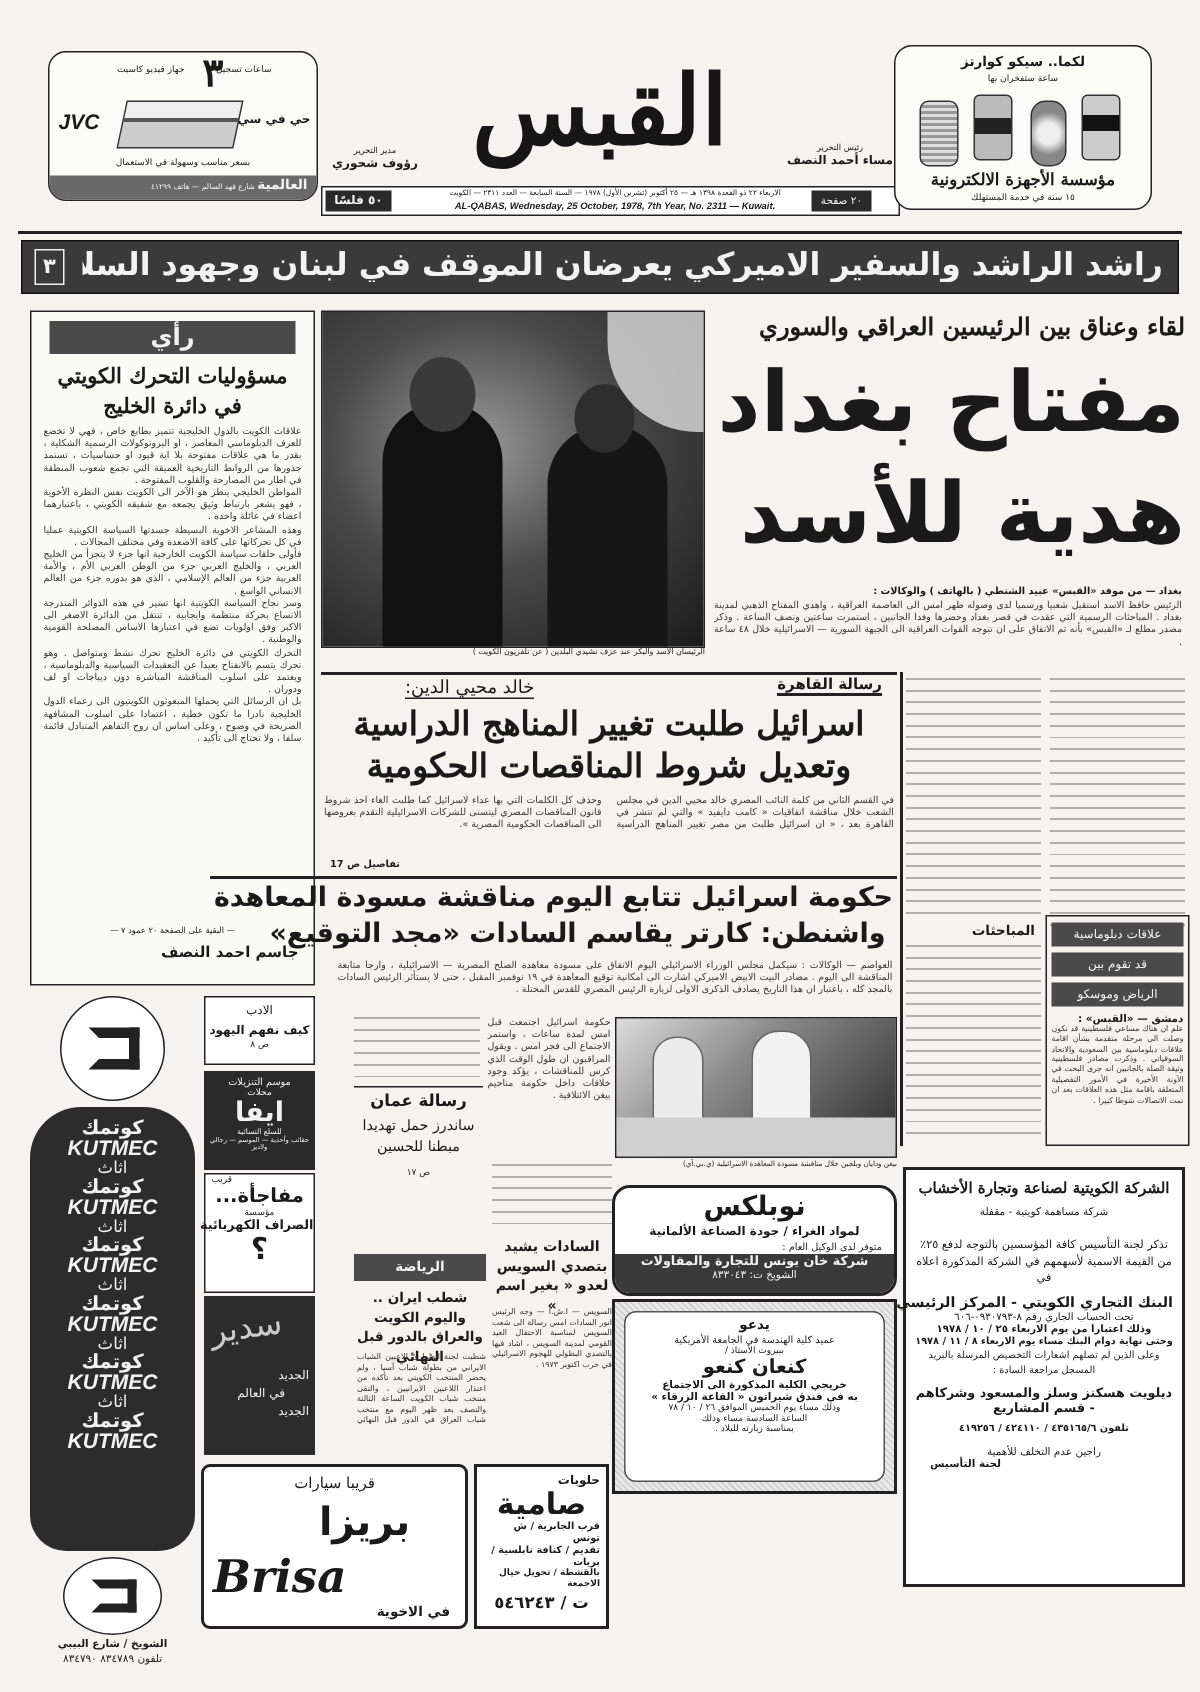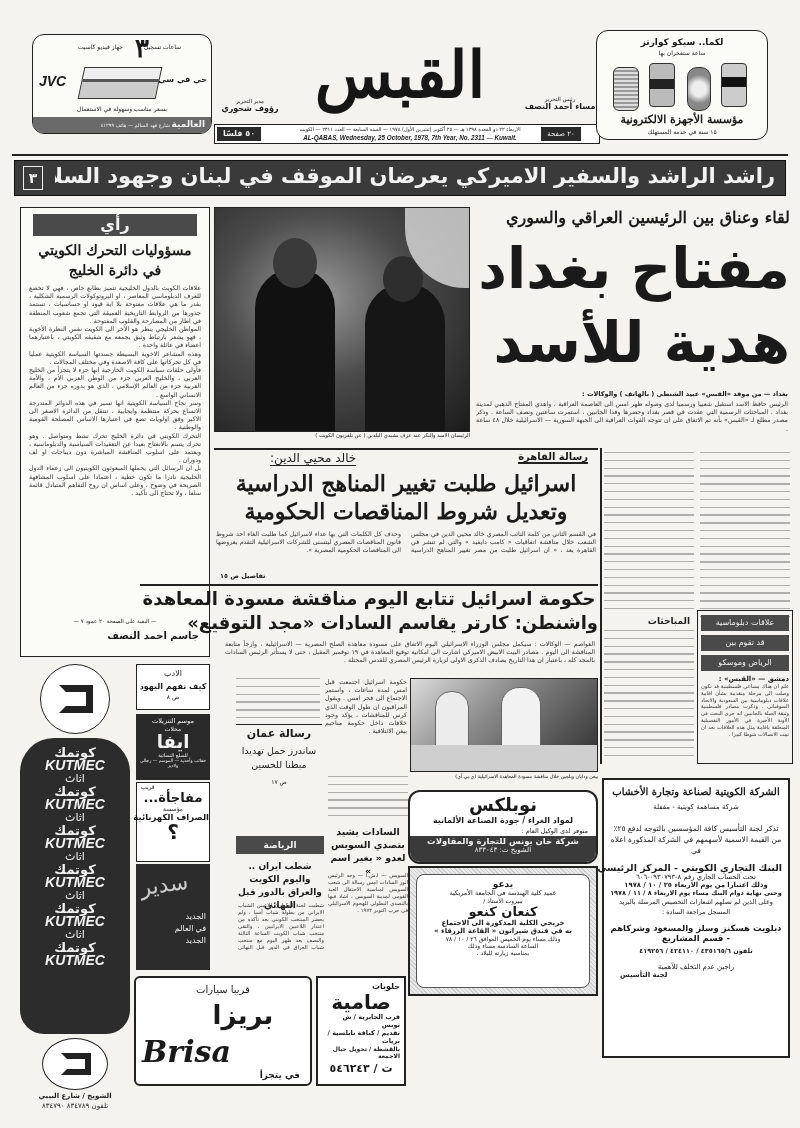--- a/index.html
+++ b/index.html
@@ -104,25 +104,25 @@
 <div class="abs" style="left:474px;top:306px;width:316px;font-size:56px;font-weight:900;text-align:right;line-height:74px;white-space:nowrap;">هدية للأسد</div>
 <div class="abs" style="left:476px;top:390px;width:312px;font-size:6.5px;font-weight:bold;text-align:right;">بغداد — من موفد «القبس» عبيد الشنطي ( بالهاتف ) والوكالات :</div>
 <div class="abs body-text" style="left:476px;top:400px;width:312px;height:48px;overflow:hidden;">الرئيس حافظ الاسد استقبل شعبيا ورسميا لدى وصوله ظهر امس الى العاصمة العراقية ، واهدي المفتاح الذهبي لمدينة بغداد . المباحثات الرسمية التي عقدت في قصر بغداد وحضرها وفدا الجانبين ، استمرت ساعتين ونصف الساعة . وذكر مصدر مطلع لـ «القبس» بأنه تم الاتفاق على ان تتوجه القوات العراقية الى الجبهة السورية — الاسرائيلية خلال ٤٨ ساعة .</div>
 
 <div class="abs rule" style="left:214px;top:448px;width:384px;height:1.5px;"></div>
 <div class="abs" style="right:212px;top:451px;font-size:10px;font-weight:900;border-bottom:2px solid #222;">رسالة القاهرة</div>
 <div class="abs" style="left:270px;top:451px;font-size:12px;border-bottom:1.5px solid #222;">خالد محيي الدين:</div>
 <div class="abs" style="left:214px;top:470px;width:384px;font-size:22px;font-weight:900;text-align:center;white-space:nowrap;font-family:'DejaVu Serif',serif;">اسرائيل طلبت تغيير المناهج الدراسية</div>
 <div class="abs" style="left:214px;top:498px;width:384px;font-size:22px;font-weight:900;text-align:center;white-space:nowrap;font-family:'DejaVu Serif',serif;">وتعديل شروط المناقصات الحكومية</div>
 <div class="abs body-text" style="left:216px;top:530px;width:380px;height:48px;overflow:hidden;column-count:2;column-gap:10px;">في القسم الثاني من كلمة النائب المصري خالد محيي الدين في مجلس الشعب خلال مناقشة اتفاقيات « كامب دايفيد » والتي لم تنشر في القاهرة بعد ، « ان اسرائيل طلبت من مصر تغيير المناهج الدراسية وحذف كل الكلمات التي بها عداء لاسرائيل كما طلبت الغاء احد شروط قانون المناقصات المصري ليتسنى للشركات الاسرائيلية التقدم بعروضها الى المناقصات الحكومية المصرية ».</div>
-<div class="abs" style="left:220px;top:572px;font-size:6.5px;font-weight:bold;">تفاصيل ص ١٥</div>
+<div class="abs" style="left:220px;top:572px;font-size:6.5px;font-weight:bold;">تفاصيل ص 17</div>
 
 <div class="abs rule" style="left:140px;top:584px;width:458px;height:1.5px;"></div>
 <div class="abs" style="left:140px;top:588px;width:458px;font-size:18px;font-weight:900;text-align:center;white-space:nowrap;">حكومة اسرائيل تتابع اليوم مناقشة مسودة المعاهدة</div>
-<div class="abs" style="left:140px;top:612px;width:458px;font-size:18px;font-weight:900;text-align:right;white-space:nowrap;">واشنطن: كارتر يقاسم السادات «مجد التوقيع»</div>
+<div class="abs" style="left:156px;top:612px;width:458px;font-size:18px;font-weight:900;text-align:center;white-space:nowrap;">واشنطن: كارتر يقاسم السادات «مجد التوقيع»</div>
 <div class="abs body-text" style="left:225px;top:640px;width:370px;height:34px;overflow:hidden;">العواصم — الوكالات : سيكمل مجلس الوزراء الاسرائيلي اليوم الاتفاق على مسودة معاهدة الصلح المصرية — الاسرائيلية ، وارجأ متابعة المناقشة الى اليوم . مصادر البيت الابيض الاميركي اشارت الى امكانية توقيع المعاهدة في ١٩ نوفمبر المقبل ، حتى لا يستأثر الرئيس السادات بالمجد كله ، باعتبار ان هذا التاريخ يصادف الذكرى الاولى لزيارة الرئيس المصري للقدس المحتلة .</div>
 
 <div class="abs box photo2" style="left:410px;top:678px;width:188px;height:94px;overflow:hidden;">
   <div class="abs" style="left:24px;top:12px;width:34px;height:60px;background:#ececec;border-radius:16px 16px 6px 6px;border:1px solid #666;"></div>
   <div class="abs" style="left:90px;top:8px;width:40px;height:64px;background:#f2f2f2;border-radius:18px 18px 6px 6px;border:1px solid #666;"></div>
   <div class="abs" style="left:0;right:0;bottom:0;height:26px;background:#cfcfcf;"></div>
 </div>
 <div class="abs" style="left:410px;top:774px;width:188px;font-size:4.8px;text-align:right;">بيغن ودايان وبلجين خلال مناقشة مسودة المعاهدة الاسرائيلية (ي.بي.آي)</div>
 
 <div class="abs body-text" style="left:325px;top:678px;width:82px;height:96px;overflow:hidden;">حكومة اسرائيل اجتمعت قبل امس لمدة ساعات ، واستمر الاجتماع الى فجر امس . ويقول المراقبون ان طول الوقت الذي كرس للمناقشات ، يؤكد وجود خلافات داخل حكومة مناحيم بيغن الائتلافية .</div>
@@ -208,29 +208,29 @@
   <div style="font-size:6px;text-align:left;padding-left:4px;">قريب</div>
   <div style="font-size:13px;font-weight:bold;">مفاجأة...</div>
   <div style="font-size:6px;">مؤسسة</div>
   <div style="font-size:8.5px;font-weight:bold;white-space:nowrap;">الصراف الكهربائية</div>
   <div style="font-size:20px;font-weight:bold;line-height:20px;">؟</div>
 </div>
 
 <div class="abs dark" style="left:136px;top:864px;width:74px;height:106px;background:#2c2c2c;">
   <div class="abs" style="left:4px;top:8px;font-size:22px;font-family:'DejaVu Serif',serif;color:#ccc;transform:rotate(-8deg);">سدير</div>
   <div class="abs center" style="right:4px;top:48px;font-size:8px;">الجديد</div>
-  <div class="abs center" style="right:4px;top:60px;font-size:8px;font-family:Liberation Serif, serif;">في العالم</div>
+  <div class="abs center" style="right:20px;top:60px;font-size:8px;">في العالم</div>
   <div class="abs center" style="right:4px;top:72px;font-size:8px;">الجديد</div>
 </div>
 
 <div class="abs rbox" style="left:134px;top:976px;width:178px;height:110px;border-width:2px;border-radius:6px;background:#fff;">
   <div class="abs center" style="left:0;right:0;top:6px;font-size:10px;">قريبا سيارات</div>
   <div class="abs center" style="left:40px;right:0;top:22px;font-size:26px;font-weight:bold;">بريزا</div>
   <div class="abs ltr" style="left:6px;top:56px;font-size:30px;font-weight:bold;font-style:italic;font-family:'DejaVu Serif',serif;">Brisa</div>
-  <div class="abs" style="right:10px;top:92px;font-size:9px;font-weight:bold;">في يتجزأ</div>
+  <div class="abs" style="right:10px;top:92px;font-size:9px;font-weight:bold;">في الاخوية</div>
 </div>
 
 <div class="abs box" style="left:316px;top:976px;width:90px;height:110px;border-width:2px;background:#fff;padding:4px;">
   <div style="font-size:8px;font-weight:bold;">حلويات</div>
   <div class="center" style="font-size:20px;font-weight:900;line-height:22px;">صامية</div>
   <div style="font-size:6.5px;font-weight:bold;">قرب الجابرية / ش تونس</div>
   <div style="font-size:6.5px;font-weight:bold;">تقديم / كنافة نابلسية / بريات</div>
   <div style="font-size:6px;font-weight:bold;">بالقشطة / تحويل حيال الاجمعة</div>
   <div class="center" style="font-size:11px;font-weight:bold;margin-top:3px;">ت / ٥٤٦٢٤٣</div>
 </div>

